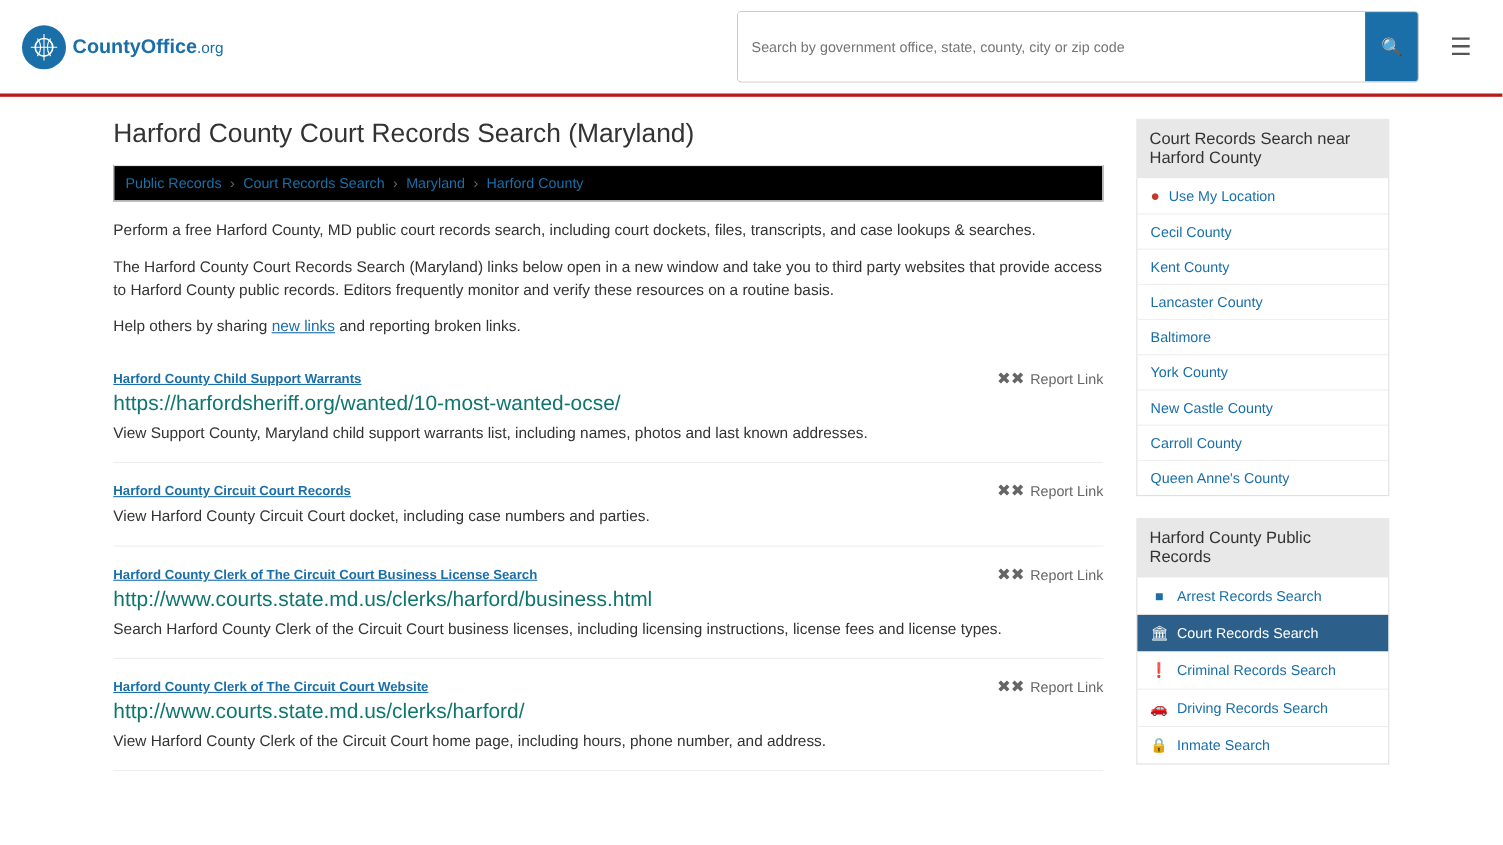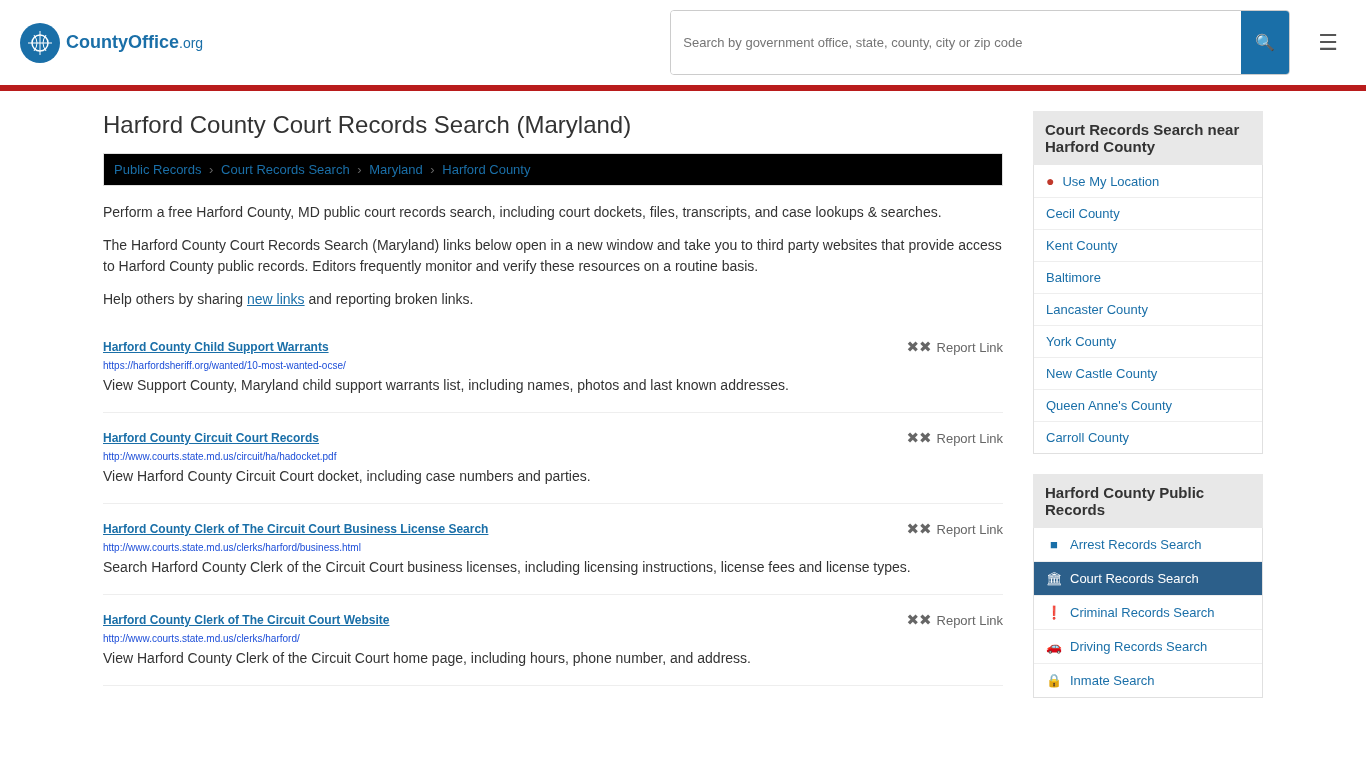--- a/index.html
+++ b/index.html
@@ -1,21 +1,21 @@
 <!DOCTYPE html>
 <html><head>
   <meta charset="utf-8">
   <style>
     * { margin: 0; padding: 0; box-sizing: border-box; }
     body { font-family: Arial, sans-serif; font-size: 14px; color: #333; background: #fff; }
 
     
     .header {
       background: #fff;
-      border-bottom: 6px solid #b91c1c;
+      border-bottom: 3px solid #b91c1c;
       padding: 10px 20px;
       display: flex;
       align-items: center;
       gap: 20px;
     }
     .logo-area {
       display: flex;
       align-items: center;
       gap: 6px;
       text-decoration: none;
@@ -134,39 +134,39 @@
       gap: 5px;
       font-size: 13px;
       color: #666;
       cursor: pointer;
       white-space: nowrap;
     }
     .report-icon {
       font-size: 15px;
     }
     .result-url {
-      color: #1d4ed8;
-      font-size: 10px;
+      color: #0f766e;
+      font-size: 19px;
       margin-bottom: 4px;
     }
     .result-desc {
       font-size: 14px;
       color: #333;
       line-height: 1.5;
     }
 
     
     .sidebar-section {
       margin-bottom: 20px;
     }
     .sidebar-header {
       background: #e8e8e8;
       padding: 10px 12px;
       font-size: 15px;
-      font-weight: bold;
+      font-weight: normal;
       color: #333;
       margin-bottom: 0;
     }
     .sidebar-links {
       list-style: none;
       border: 1px solid #e0e0e0;
       border-top: none;
     }
     .sidebar-links li {
       border-bottom: 1px solid #eee;
@@ -286,21 +286,20 @@
       </div>
 
       <div class="result-item">
         <div class="result-header">
           <a class="result-title" href="#">Harford County Circuit Court Records</a>
           <div class="report-link">
             <span class="report-icon">✖✖</span>
             <span>Report Link</span>
           </div>
         </div>
-        <div class="result-url">http://www.courts.state.md.us/circuit/ha/hadocket.pdf</div>
         <div class="result-desc">View Harford County Circuit Court docket, including case numbers and parties.</div>
       </div>
 
       <div class="result-item">
         <div class="result-header">
           <a class="result-title" href="#">Harford County Clerk of The Circuit Court Business License Search</a>
           <div class="report-link">
             <span class="report-icon">✖✖</span>
             <span>Report Link</span>
           </div>
@@ -335,36 +334,36 @@
             <span>Use My Location</span>
           </a>
         </li>
         <li>
           <a href="#">Cecil County</a>
         </li>
         <li>
           <a href="#">Kent County</a>
         </li>
         <li>
+          <a href="#">Lancaster County</a>
+        </li>
+        <li>
           <a href="#">Baltimore</a>
         </li>
         <li>
-          <a href="#">Lancaster County</a>
-        </li>
-        <li>
           <a href="#">York County</a>
         </li>
         <li>
           <a href="#">New Castle County</a>
         </li>
         <li>
+          <a href="#">Carroll County</a>
+        </li>
+        <li>
           <a href="#">Queen Anne's County</a>
-        </li>
-        <li>
-          <a href="#">Carroll County</a>
         </li>
       </ul>
     </div>
 
     <div class="sidebar-section">
       <div class="sidebar-header">Harford County Public Records</div>
       <ul class="pub-records-list">
         <li>
           <a href="#">
             <span class="rec-icon">■</span>

